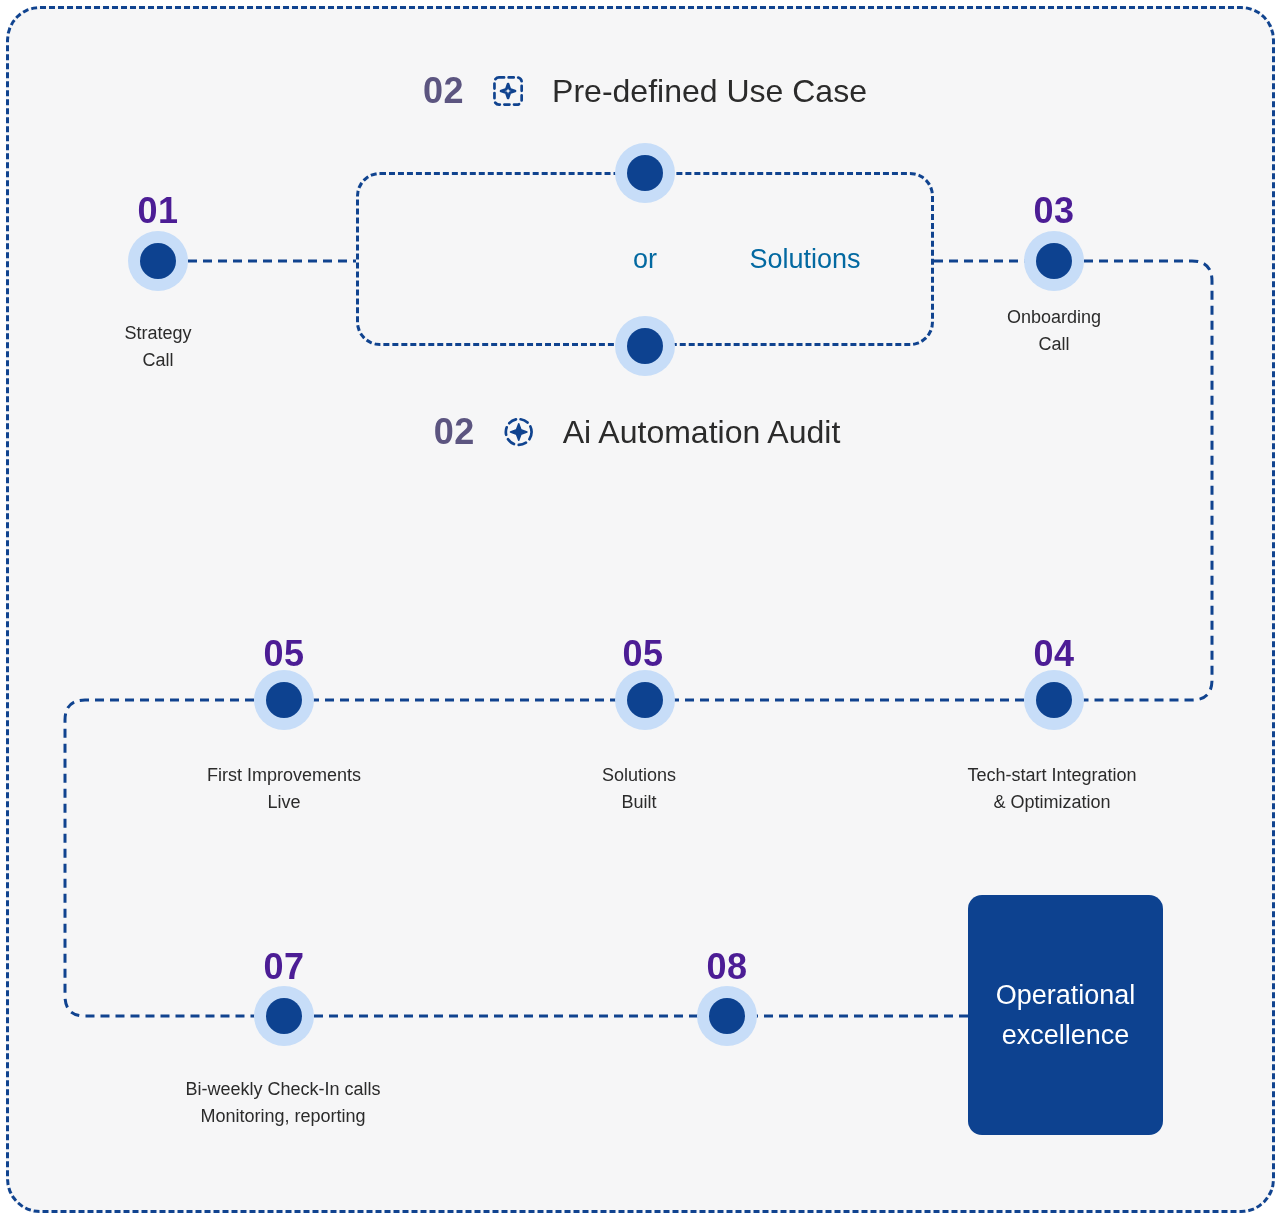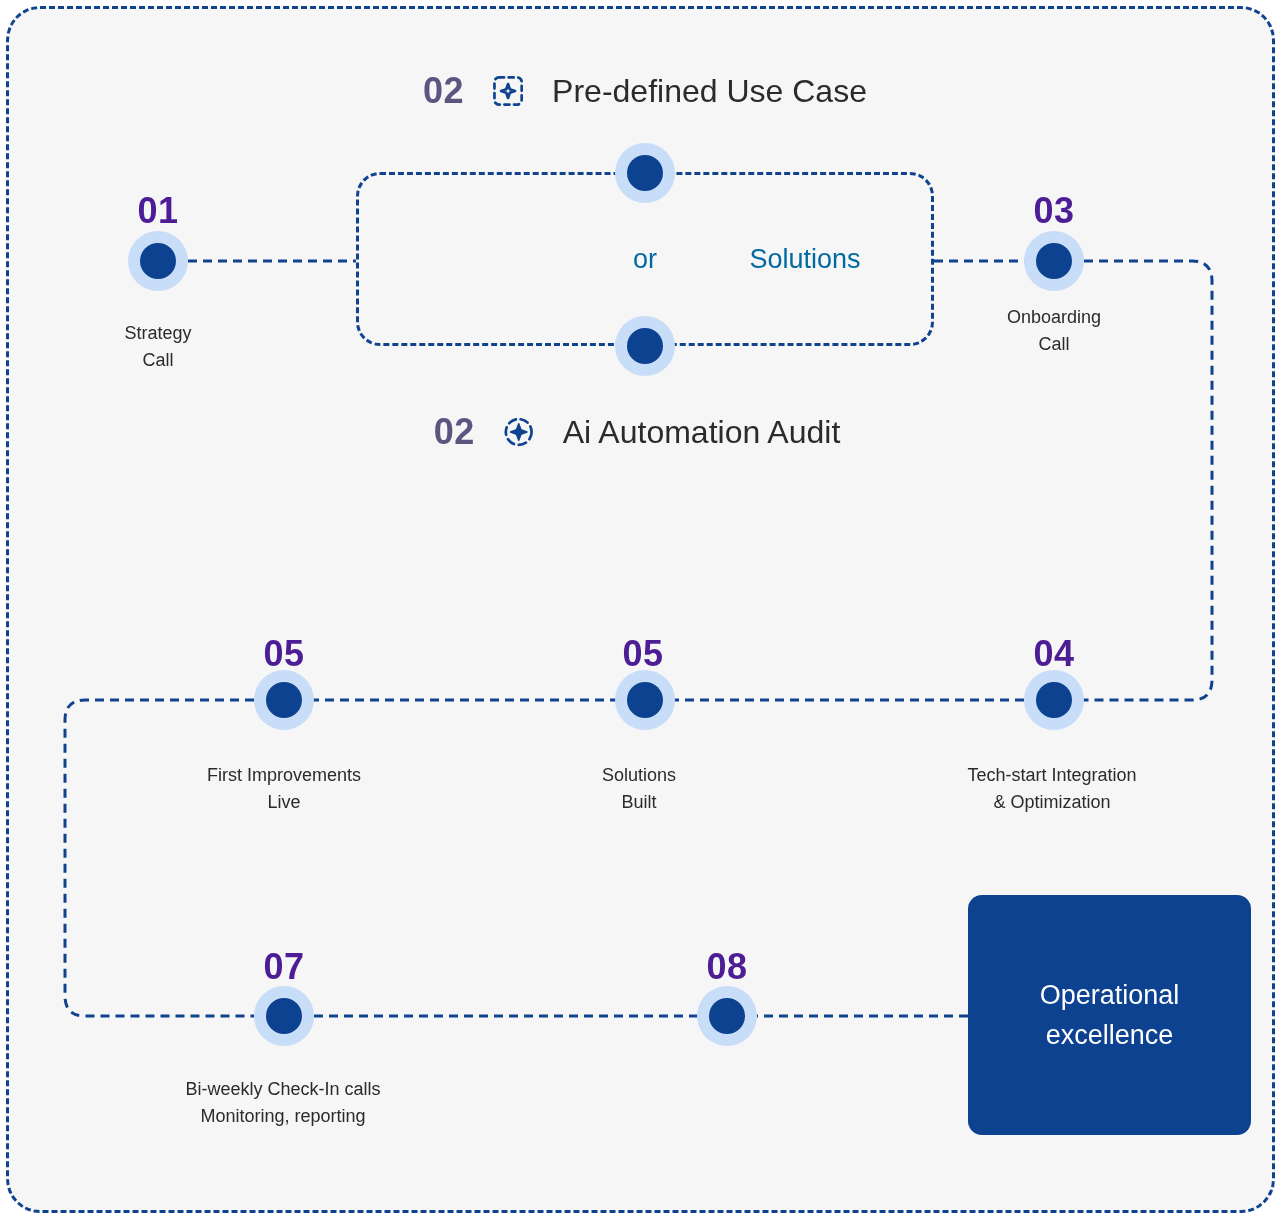--- a/index.html
+++ b/index.html
@@ -121,21 +121,21 @@
     width: 36px;
     height: 36px;
     align-items: center;
     justify-content: center;
   }
   
   .outcome {
     position: absolute;
     left: 968px;
     top: 895px;
-    width: 283px;
+    width: 195px;
     height: 240px;
     background: #0d4290;
     border-radius: 14px;
     display: flex;
     align-items: center;
     justify-content: center;
     color: #ffffff;
     font-size: 27px;
     line-height: 1.5;
     text-align: center;

